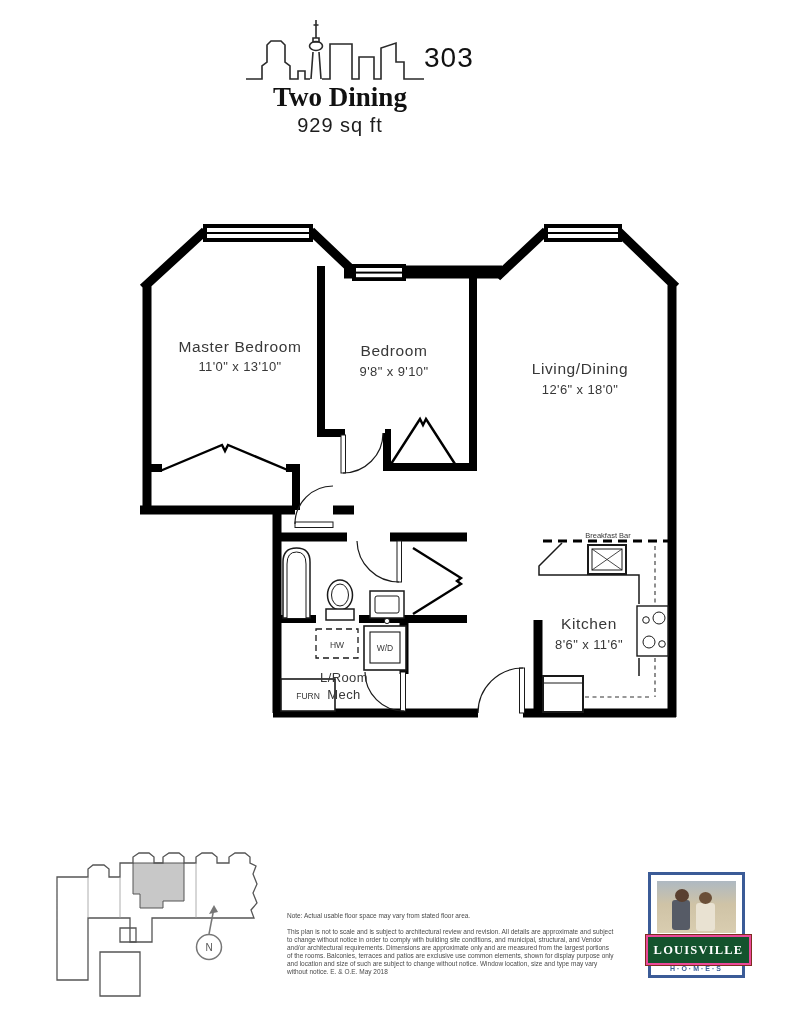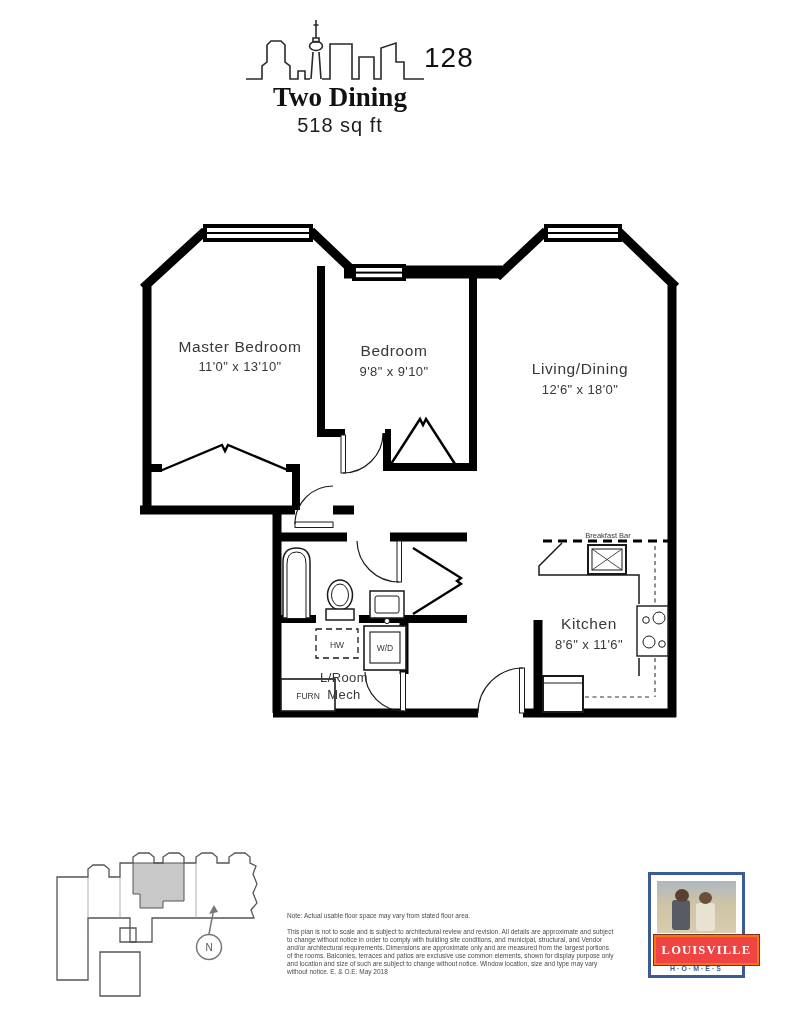--- a/index.html
+++ b/index.html
@@ -26,45 +26,45 @@
                line-height:8px;color:#4a4a4a;}
   
   .logo{position:absolute;left:648px;top:872px;width:97px;height:106px;background:#fff;
         border:3px solid #3b5b97;box-sizing:border-box;}
   .logo-photo{position:absolute;left:6px;top:6px;width:79px;height:52px;overflow:hidden;
         background:linear-gradient(#aeb9c2 0%,#cfc3a6 45%,#d9cdb0 100%);}
   .ph-head1{position:absolute;left:18px;top:8px;width:14px;height:13px;border-radius:50%;background:#5a4030;}
   .ph-head2{position:absolute;left:42px;top:11px;width:13px;height:12px;border-radius:50%;background:#6b4f38;}
   .ph-body1{position:absolute;left:15px;top:19px;width:18px;height:30px;background:#565b66;border-radius:3px;}
   .ph-body2{position:absolute;left:39px;top:22px;width:19px;height:28px;background:#e9e2d2;border-radius:3px;}
-  .logo-banner{position:absolute;left:-5px;top:60px;width:101px;height:26px;background:#ef4444;
-        border:2px solid #f97316;box-shadow:0 0 0 1px #7d2e1f;display:flex;align-items:center;justify-content:center;margin-left:8px;}
+  .logo-banner{position:absolute;left:-5px;top:60px;width:101px;height:26px;background:#14532d;
+        border:2px solid #ec4899;box-shadow:0 0 0 1px #7d2e1f;display:flex;align-items:center;justify-content:center;}
   .logo-banner span{font-family:"Liberation Serif",serif;color:#fff;font-size:12.5px;font-weight:bold;letter-spacing:1.2px;}
   .logo-homes{position:absolute;left:0px;top:90px;width:91px;text-align:center;
         color:#3b5b97;font-size:7px;letter-spacing:2px;font-weight:bold;}
 </style>
 </head>
 <body>
 
 <div class="page">
 
   <svg class="abs" style="left:0;top:0;" width="791" height="200" viewBox="0 0 791 200">
     <g fill="none" stroke="#2a2a2a" stroke-width="1.6">
       <path d="M 246,79 L 262,79 L 262,66 L 267,62 L 267,45 L 271,41 L 281,41 L 285,45 L 285,62 L 290,66 L 290,79
                L 298,79 L 298,71 L 305,71 L 305,79 L 310,79"></path>
       <path d="M 311,79 L 313,52 M 321,79 L 319,52"></path>
       <ellipse cx="316" cy="46" rx="6.5" ry="4.5"></ellipse>
       <path d="M 313,38 L 319,38 L 319,42 L 313,42 Z M 316,38 L 316,20 M 313.5,25 L 318.5,25"></path>
       <path d="M 322,79 L 330,79 L 330,44 L 352,44 L 352,79 L 359,79 L 359,57 L 374,57 L 374,79
                L 381,79 L 381,48 L 396,43 L 396,62 L 404,62 L 404,79 L 424,79"></path>
     </g>
   </svg>
-  <span class="unit-number">128</span>
+  <span class="unit-number">303</span>
   <div class="plan-title">Two Dining</div>
-  <div class="plan-area">518 sq ft</div>
+  <div class="plan-area">929 sq ft</div>
 
   <svg class="abs" style="left:0;top:0;" width="791" height="1024" viewBox="0 0 791 1024">
 
     <path fill="none" stroke="#000" stroke-width="9" d="
       M 205,231 L 143,288
       M 147,283 L 147,514
       M 140,510 L 295,510
       M 333,510 L 354,510
       M 311,231 L 352,270
       M 546,231 L 497,277

